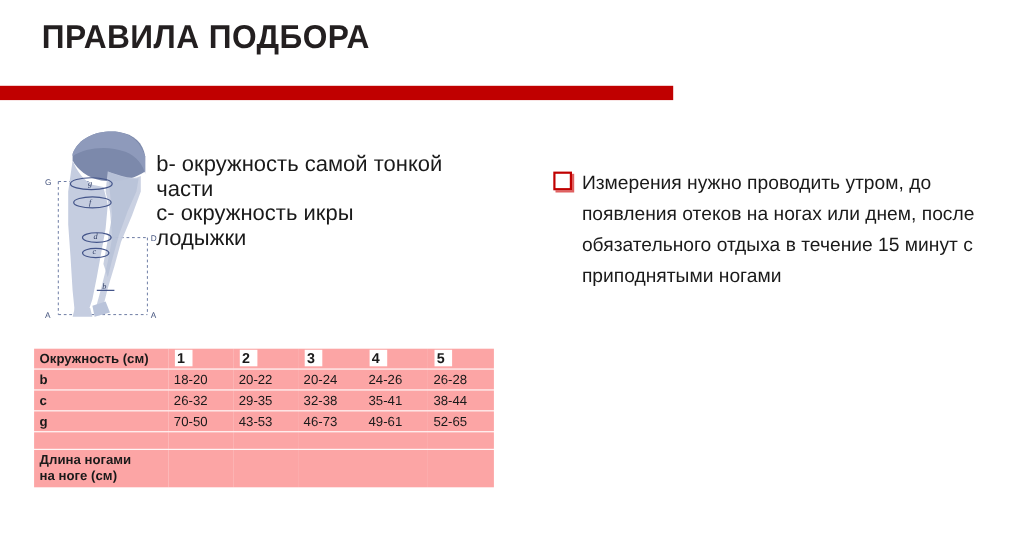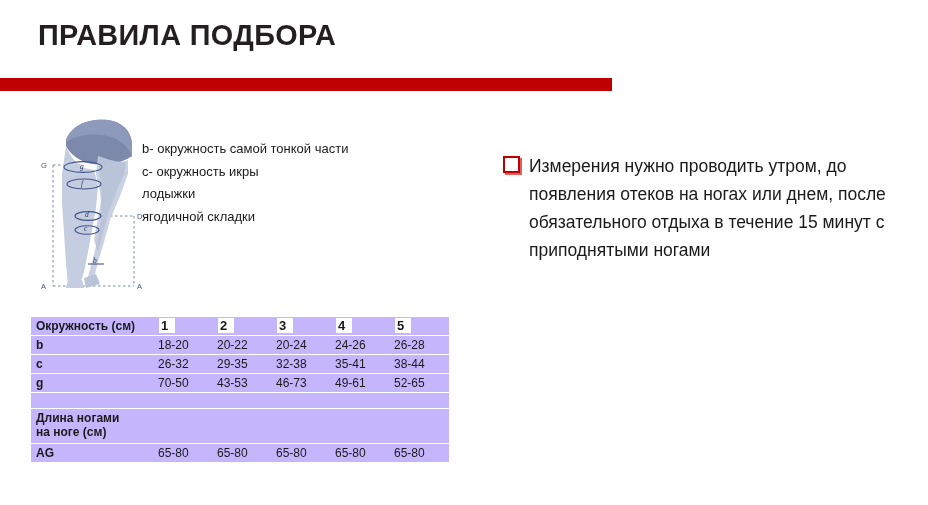--- a/index.html
+++ b/index.html
@@ -50,21 +50,21 @@
     height: 182px;
   }
   #leg-figure svg { display: block; }
 
   
   #legend-text {
     position: absolute;
     left: 142px;
     top: 138px;
     width: 300px;
-    font-size: 13px;
+    font-size: 20px;
     line-height: 22.5px;
     color: #1a1a1a;
   }
   #legend-text .legend-line { display: block; }
 
   
   #note-block {
     position: absolute;
     left: 503px;
     top: 152px;
@@ -93,21 +93,21 @@
     left: 31px;
     top: 316px;
     width: 386px;
     border-collapse: separate;
     border-spacing: 0px 1px;
     font-size: 12px;
     color: #1a1a1a;
     table-layout: fixed;
   }
   #size-table td {
-    background: #c4b5fd;
+    background: #fca5a5;
     padding: 2px 0 2px 5px;
     vertical-align: top;
     line-height: 14px;
     height: 14px;
   }
   #size-table td.lbl {
     font-weight: bold;
     width: 117px;
   }
   #size-table td.col { width: 53px; }
@@ -179,21 +179,20 @@
       <text x="5" y="177">A</text>
       <text x="101" y="177">A</text>
     </g>
   </svg>
 </div>
 
 <div id="legend-text">
   <span class="legend-line">b- окружность самой тонкой части</span>
   <span class="legend-line">c- окружность икры</span>
   <span class="legend-line">лодыжки</span>
-  <span class="legend-line">ягодичной складки</span>
 </div>
 
 <div id="note-block">
   <span id="note-bullet"></span>
   <div id="note-text"> Измерения нужно проводить утром, до появления отеков на ногах или днем, после обязательного отдыха в течение 15 минут с приподнятыми ногами</div>
 </div>
 
 <table id="size-table">
   <tbody>
     <tr class="hdr">
@@ -246,22 +245,14 @@
         <span>Длина ногами</span><br>
         <span>на ноге (см)</span>
       </td>
       <td class="col"></td>
       <td class="col"></td>
       <td class="col"></td>
       <td class="col"></td>
       <td class="col-last"></td>
     </tr>
 
-    <tr>
-      <td class="lbl">AG</td>
-      <td class="col">65-80</td>
-      <td class="col">65-80</td>
-      <td class="col">65-80</td>
-      <td class="col">65-80</td>
-      <td class="col-last">65-80</td>
-    </tr>
   </tbody>
 </table>
 
 </body></html>

